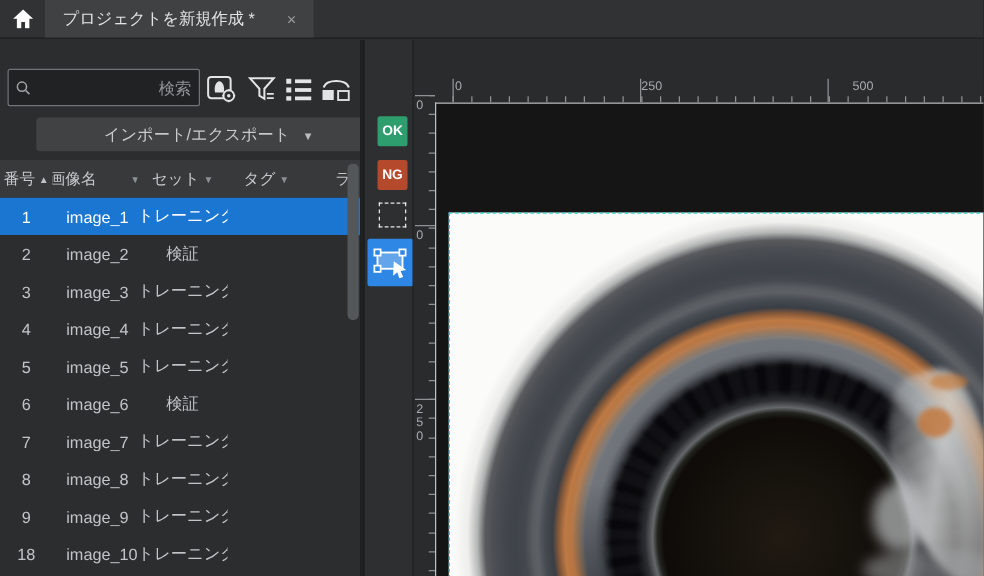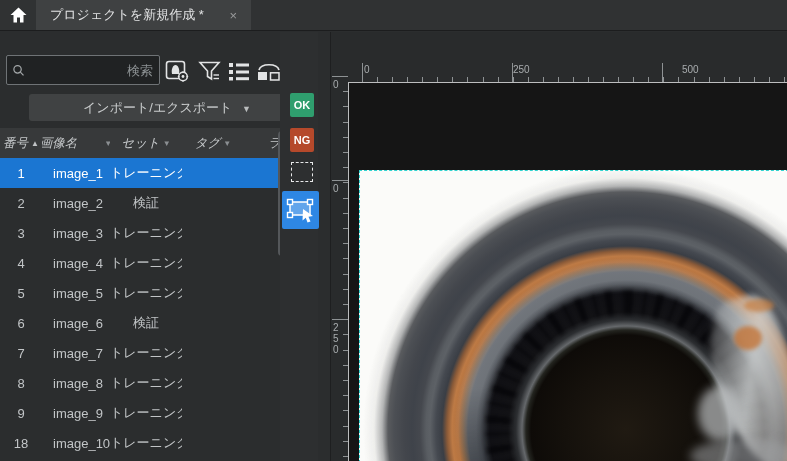--- a/index.html
+++ b/index.html
@@ -26,37 +26,37 @@
                   justify-content:center; cursor:pointer; }
   #btn-image-settings { left:163px; } #btn-filter { left:195px; } #btn-list { left:225px; } #btn-gallery { left:255px; }
   #import-btn { position:absolute; left:5px; top:62px; width:276px; height:27px; background:#404243;
                 border:none; border-radius:3px; color:#c9cccd; font-size:13px; cursor:pointer;
                 font-family:"Liberation Sans",sans-serif;margin-left:24px; }
   #import-btn .caret { font-size:9px; margin-left:6px; color:#b9bcbd; }
 
   
   #table { position:absolute; left:0; top:96px; width:288px; bottom:0; }
   #table-header { display:flex; height:30px; background:#37393a; align-items:center; color:#c6c9cb; font-size:12.5px; }
-  .th { display:flex; align-items:center; justify-content:center; white-space:nowrap; overflow:hidden; cursor:pointer;font-style:italic; }
+  .th { display:flex; align-items:center; justify-content:center; white-space:nowrap; overflow:hidden; cursor:pointer; }
   .th:nth-child(1){ width:42px; } .th:nth-child(2){ width:68px;gap:24px; } .th:nth-child(3){ width:72px; }
   .th:nth-child(4){ width:62px; } .th:nth-child(5){ flex:1; justify-content:flex-start; padding-left:24px; }
   .sort-asc { font-size:8px; color:#c0c3c5; margin-left:3px; }
   .sort-caret { font-size:8px; color:#8b8f92; margin-left:3px; }
   #table-rows { position:absolute; left:0; top:30px; right:0; bottom:0; overflow:hidden; }
   .row { display:flex; height:30px; align-items:center; color:#c2c5c7; font-size:13px; cursor:pointer; }
   .row.selected { background:var(--selection); color:#ffffff; }
   .td { white-space:nowrap; overflow:hidden; }
   .td:nth-child(1){ width:42px; text-align:center; } .td:nth-child(2){ width:68px; padding-left:11px; }
   .td:nth-child(3){ width:72px; text-align:center; } .td:nth-child(4){ width:62px; } .td:nth-child(5){ flex:1; }
   #v-scrollbar { position:absolute; left:278px; top:99px; width:9px; height:125px; background:#54575a;
                  border-radius:4px; cursor:pointer; }
 
   
   #col-divider-1 { position:absolute; left:288px; top:32px; width:4px; height:429px; background:#1e1f20; }
-  #tool-col { position:absolute; left:280px; top:32px; width:38px; height:429px; background:#2d2f30; }
+  #tool-col { position:absolute; left:292px; top:32px; width:38px; height:429px; background:#2d2f30; }
   #col-divider-2 { position:absolute; left:330px; top:32px; width:1px; height:429px; background:#1e1f20; }
   .tool-btn { position:absolute; left:10px; width:24px; height:24px; border:none; border-radius:2px;
               color:#fff; font-size:11px; font-weight:bold; cursor:pointer; font-family:"Liberation Sans",sans-serif; }
   #ok-btn { top:61px; background:var(--ok); }
   #ng-btn { top:96px; background:var(--ng); }
   #marquee-btn { position:absolute; left:11px; top:130px; width:22px; height:20px; background:transparent;
                  border:1px dashed #e8e9ea; cursor:pointer; }
   #select-tool-btn { position:absolute; left:2px; top:159px; width:37px; height:38px; background:var(--active-tool);
                      border:none; border-radius:2px; cursor:pointer; display:flex; align-items:center; justify-content:center; }
 

